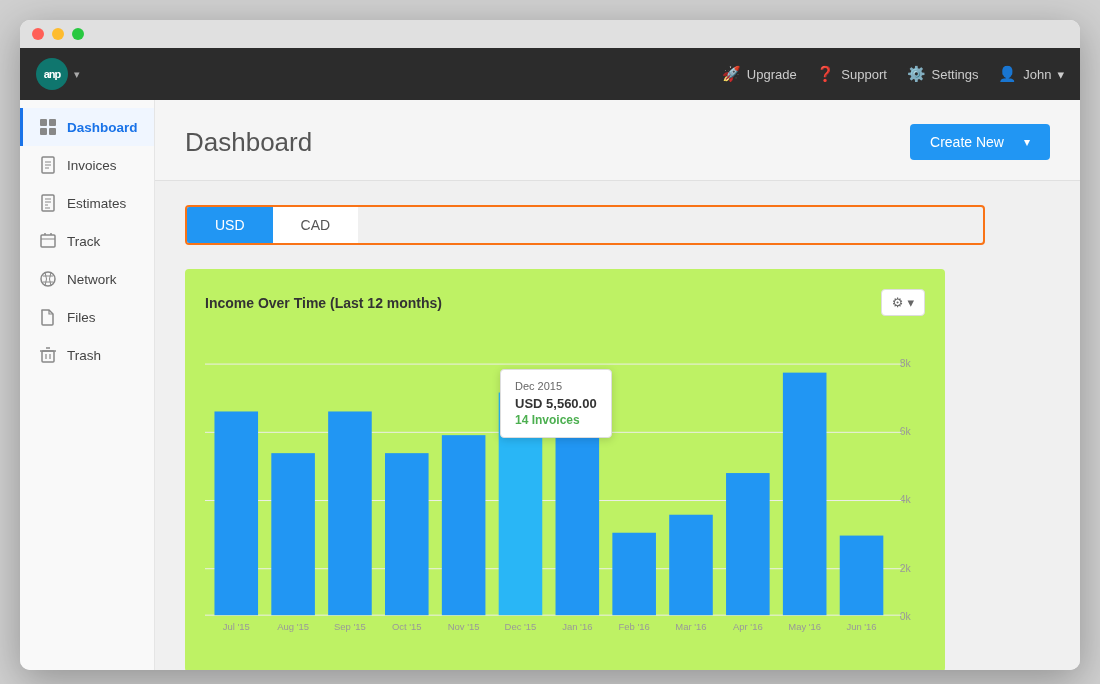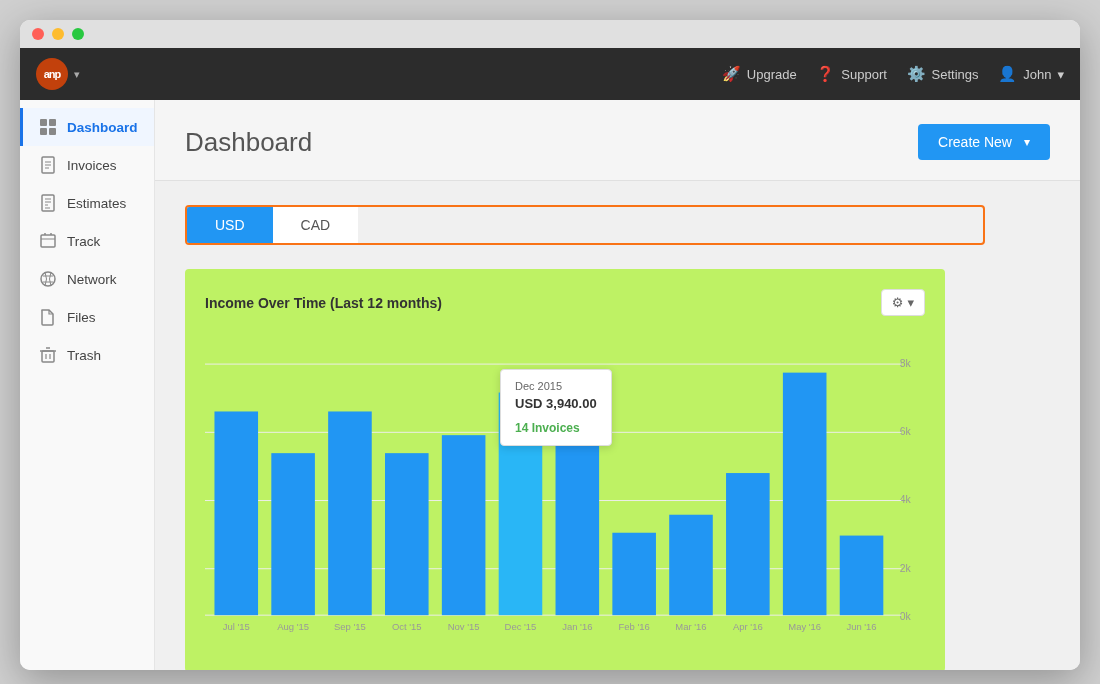--- a/index.html
+++ b/index.html
@@ -44,21 +44,21 @@
     .topnav {
       height: 52px;
       background: #2c2c2c;
       display: flex;
       align-items: center;
       padding: 0 16px;
       flex-shrink: 0;
     }
     .logo {
       width: 32px; height: 32px;
-      background: #c2410c;
+      background: #0f766e;
       border-radius: 50%;
       display: flex; align-items: center; justify-content: center;
       color: white;
       font-weight: 900;
       font-size: 11px;
       letter-spacing: -1px;
       margin-right: 6px;
       flex-shrink: 0;
     }
     .logo-dropdown {
@@ -153,21 +153,21 @@
       background: #2196f3;
       color: white;
       border: none;
       padding: 10px 20px;
       border-radius: 4px;
       font-size: 14px;
       font-weight: 500;
       cursor: pointer;
       display: flex;
       align-items: center;
-      gap: 12px;
+      gap: 20px;
     }
     .create-new-btn .chevron { font-size: 12px; }
 
     .main-content {
       padding: 24px 30px;
     }
 
     
     .currency-tabs {
       display: flex;
@@ -237,21 +237,21 @@
       border: 1px solid #ddd;
       border-radius: 4px;
       padding: 10px 14px;
       box-shadow: 0 2px 8px rgba(0,0,0,0.15);
       font-size: 12px;
       pointer-events: none;
       white-space: nowrap;
     }
     .tooltip-date { color: #666; margin-bottom: 4px; font-size: 11px; }
     .tooltip-amount { font-weight: 700; color: #333; font-size: 13px; }
-    .tooltip-invoices { color: #4caf50; font-weight: 600; font-size: 12px; margin-top: 10px; }
+    .tooltip-invoices { color: #4caf50; font-weight: 600; font-size: 12px; margin-top: 2px; }
   </style>
 </head>
 <body>
 
 <div class="window">
 
   <div class="titlebar">
     <div class="titlebar-dot dot-red"></div>
     <div class="titlebar-dot dot-yellow"></div>
     <div class="titlebar-dot dot-green"></div>
@@ -439,21 +439,21 @@
               <text x="453" y="296" font-size="10" fill="#999" text-anchor="middle">Feb '16</text>
               <text x="513" y="296" font-size="10" fill="#999" text-anchor="middle">Mar '16</text>
               <text x="573" y="296" font-size="10" fill="#999" text-anchor="middle">Apr '16</text>
               <text x="633" y="296" font-size="10" fill="#999" text-anchor="middle">May '16</text>
               <text x="693" y="296" font-size="10" fill="#999" text-anchor="middle">Jun '16</text>
             </svg>
 
             
             <div class="tooltip" style="left: 295px; top: 37px;">
               <div class="tooltip-date">Dec 2015</div>
-              <div class="tooltip-amount">USD 3,940.00</div>
+              <div class="tooltip-amount">USD 5,560.00</div>
               <div class="tooltip-invoices">14 Invoices</div>
             </div>
           </div>
         </div>
       </div>
     </div>
   </div>
 </div>
 
 </body></html>

